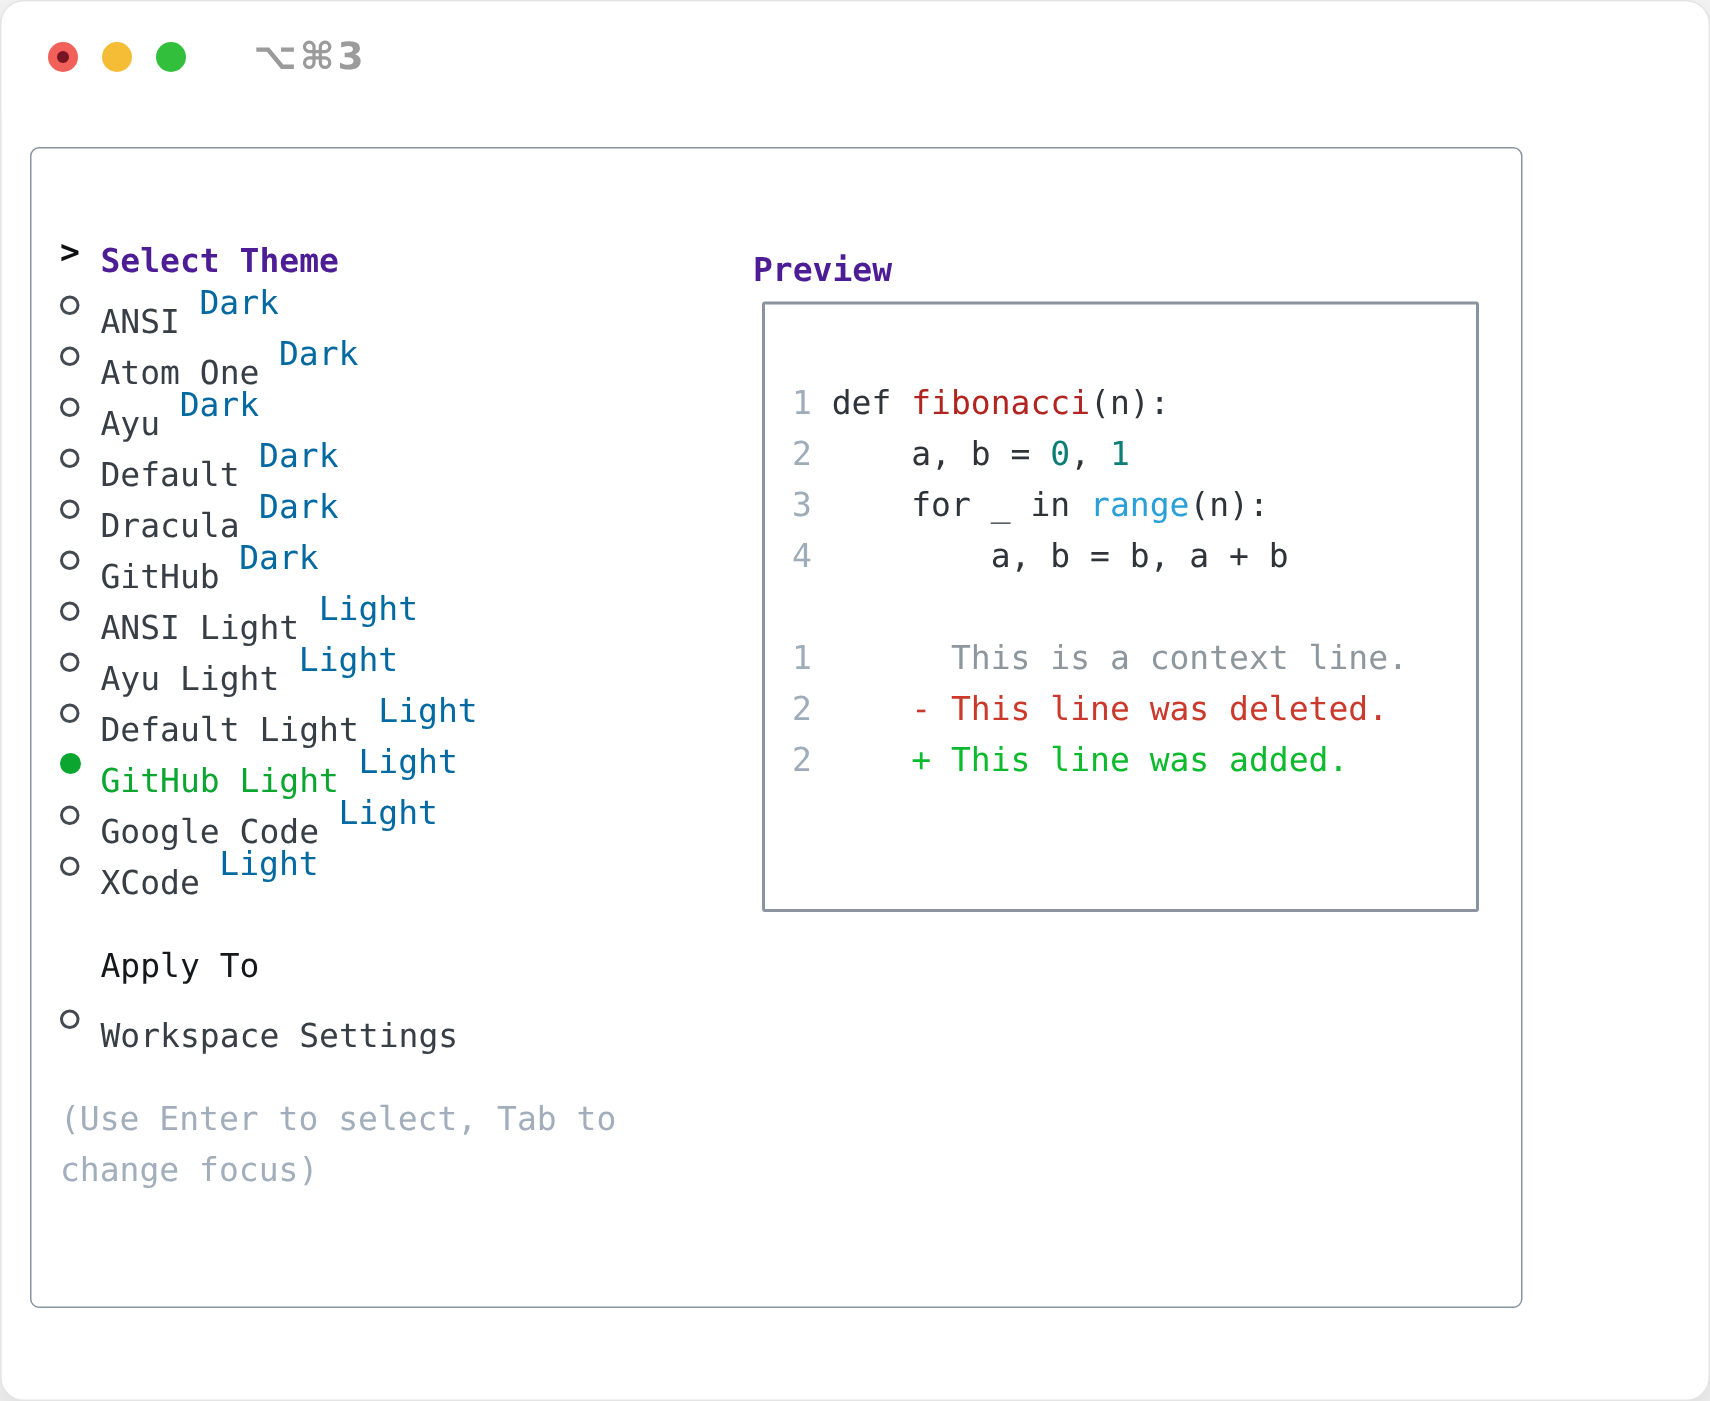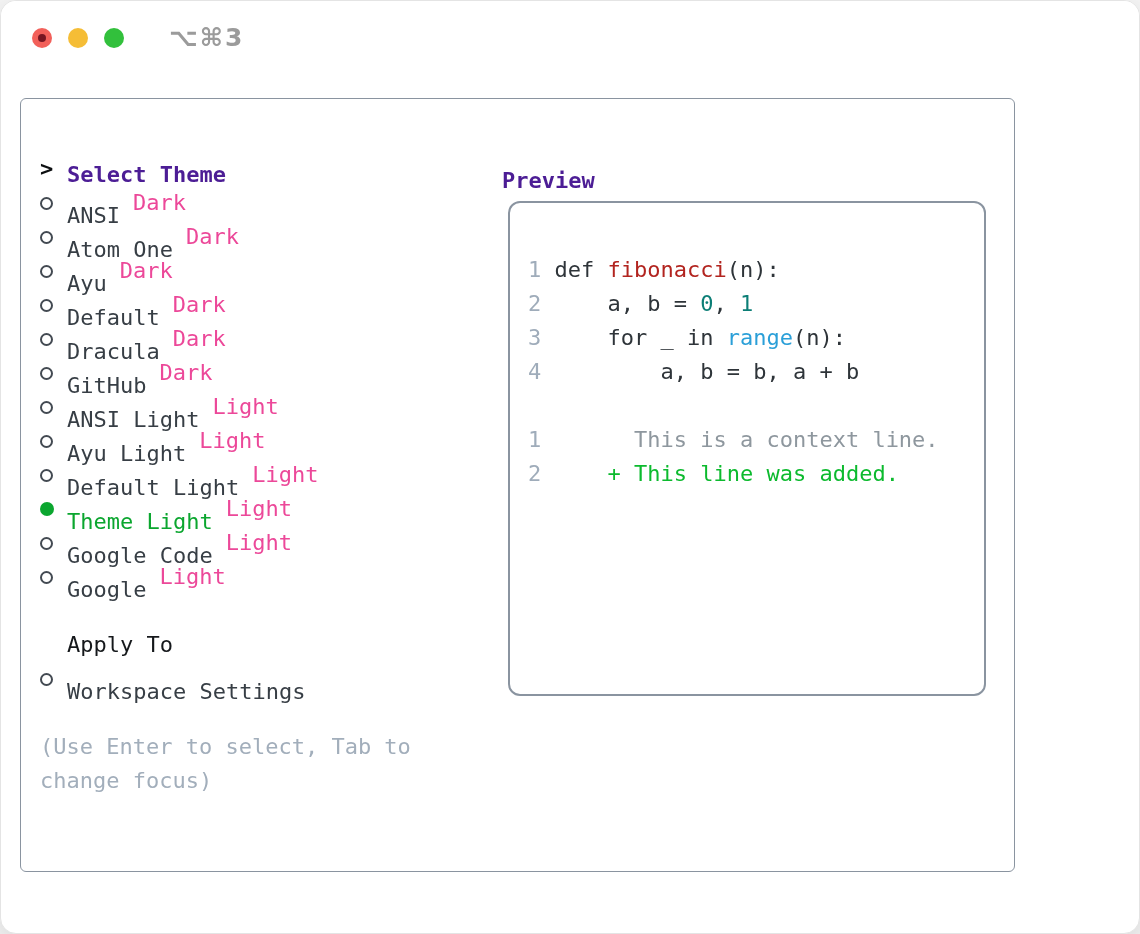--- a/index.html
+++ b/index.html
@@ -37,28 +37,28 @@
   .circle-o {
     width:13px; height:13px; border-radius:50%;
     border:2px solid #434a52; display:inline-block;
   }
   .circle-f {
     width:14px; height:14px; border-radius:50%;
     background:#0ba62f; display:inline-block;
   }
   .tname { color:#373e45;margin-top:26px; }
   .tname.sel { color:#0ba62f; }
-  .ttag { color:#ec4899; margin-left:13px; }
+  .ttag { color:#0369a1; margin-left:13px; }
   .apply-title { color:#15181b; }
   .help-line { height:34px; line-height:34px; font-size:22px; color:#a2aebb; white-space:pre; }
   
   .preview-header { position:absolute; left:481px; top:53px; height:34px; line-height:34px; }
   .preview-box {
-    position:absolute; left:487px; top:102px; width:478px; height:495px;
-    border:2px solid #8a94a0; border-radius:12px; background:#ffffff;
+    position:absolute; left:487px; top:102px; width:478px; height:407px;
+    border:2px solid #8a94a0; border-radius:2px; background:#ffffff;
     padding:50px 0 0 18px; overflow:hidden;
   }
   .pline { height:34px; line-height:34px; font-size:22px; white-space:pre; }
   .ln { color:#9facba; }
   .seg-code    { color:#2e3439; }
   .seg-func    { color:#b2241f; }
   .seg-num     { color:#0c7e76; }
   .seg-builtin { color:#2a9fd8; }
   .seg-context { color:#8e979e; }
   .seg-deleted { color:#ca392b; }
@@ -92,23 +92,23 @@
       <div id="theme-list">
           <div class="row"><span class="marker"><span class="circle-o"></span></span><span class="tname">ANSI</span><span class="ttag">Dark</span></div>
           <div class="row"><span class="marker"><span class="circle-o"></span></span><span class="tname">Atom One</span><span class="ttag">Dark</span></div>
           <div class="row"><span class="marker"><span class="circle-o"></span></span><span class="tname">Ayu</span><span class="ttag">Dark</span></div>
           <div class="row"><span class="marker"><span class="circle-o"></span></span><span class="tname">Default</span><span class="ttag">Dark</span></div>
           <div class="row"><span class="marker"><span class="circle-o"></span></span><span class="tname">Dracula</span><span class="ttag">Dark</span></div>
           <div class="row"><span class="marker"><span class="circle-o"></span></span><span class="tname">GitHub</span><span class="ttag">Dark</span></div>
           <div class="row"><span class="marker"><span class="circle-o"></span></span><span class="tname">ANSI Light</span><span class="ttag">Light</span></div>
           <div class="row"><span class="marker"><span class="circle-o"></span></span><span class="tname">Ayu Light</span><span class="ttag">Light</span></div>
           <div class="row"><span class="marker"><span class="circle-o"></span></span><span class="tname">Default Light</span><span class="ttag">Light</span></div>
-          <div class="row"><span class="marker"><span class="circle-f"></span></span><span class="tname sel">Theme Light</span><span class="ttag">Light</span></div>
+          <div class="row"><span class="marker"><span class="circle-f"></span></span><span class="tname sel">GitHub Light</span><span class="ttag">Light</span></div>
           <div class="row"><span class="marker"><span class="circle-o"></span></span><span class="tname">Google Code</span><span class="ttag">Light</span></div>
-          <div class="row"><span class="marker"><span class="circle-o"></span></span><span class="tname">Google</span><span class="ttag">Light</span></div>
+          <div class="row"><span class="marker"><span class="circle-o"></span></span><span class="tname">XCode</span><span class="ttag">Light</span></div>
         </div>
 
       <div class="row spacer"></div>
 
       <div class="row">
         <span class="marker"></span>
         <span class="apply-title">Apply To</span>
       </div>
 
       <div id="apply-list">
@@ -128,18 +128,19 @@
     <div class="preview-box">
       <div id="code-block">
           <div class="pline"><span class="ln">1 </span><span class="seg-code">def </span><span class="seg-func">fibonacci</span><span class="seg-code">(n):</span></div>
           <div class="pline"><span class="ln">2 </span><span class="seg-code">    a, b = </span><span class="seg-num">0</span><span class="seg-code">, </span><span class="seg-num">1</span></div>
           <div class="pline"><span class="ln">3 </span><span class="seg-code">    for _ in </span><span class="seg-builtin">range</span><span class="seg-code">(n):</span></div>
           <div class="pline"><span class="ln">4 </span><span class="seg-code">        a, b = b, a + b</span></div>
         </div>
       <div class="pgap"></div>
       <div id="diff-block">
           <div class="pline"><span class="ln">1 </span><span class="seg-context">      This is a context line.</span></div>
+          <div class="pline"><span class="ln">2 </span><span class="seg-deleted">    - This line was deleted.</span></div>
           <div class="pline"><span class="ln">2 </span><span class="seg-added">    + This line was added.</span></div>
         </div>
     </div>
 
   </div>
 </div>
 
 </body></html>

